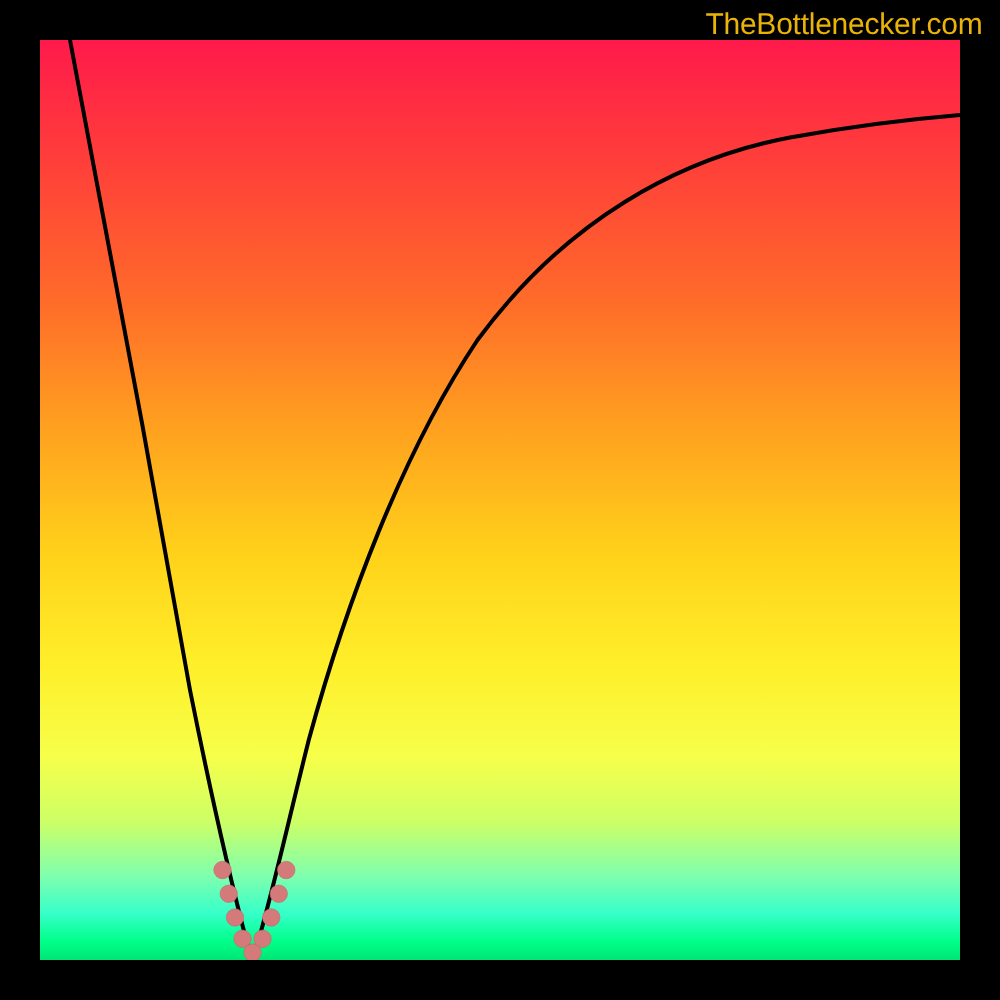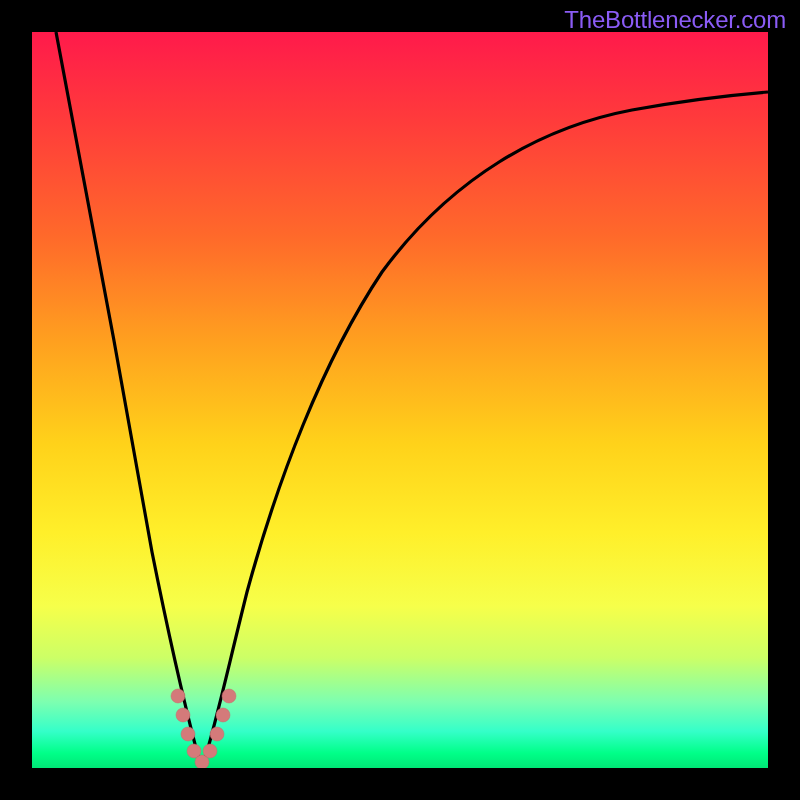--- a/index.html
+++ b/index.html
@@ -45,21 +45,21 @@
     position: absolute;
     top: 0;
     left: 0;
     width: 736px;
     height: 736px;
   }
   .watermark {
     position: absolute;
     top: 6px;
     right: 14px;
-    color: #8b5cf6;
+    color: #eab308;
     font-size: 24px;
     letter-spacing: -0.2px;
     font-weight: 400;
   }
 </style>
 </head>
 <body>
 
 <div class="frame">
 

